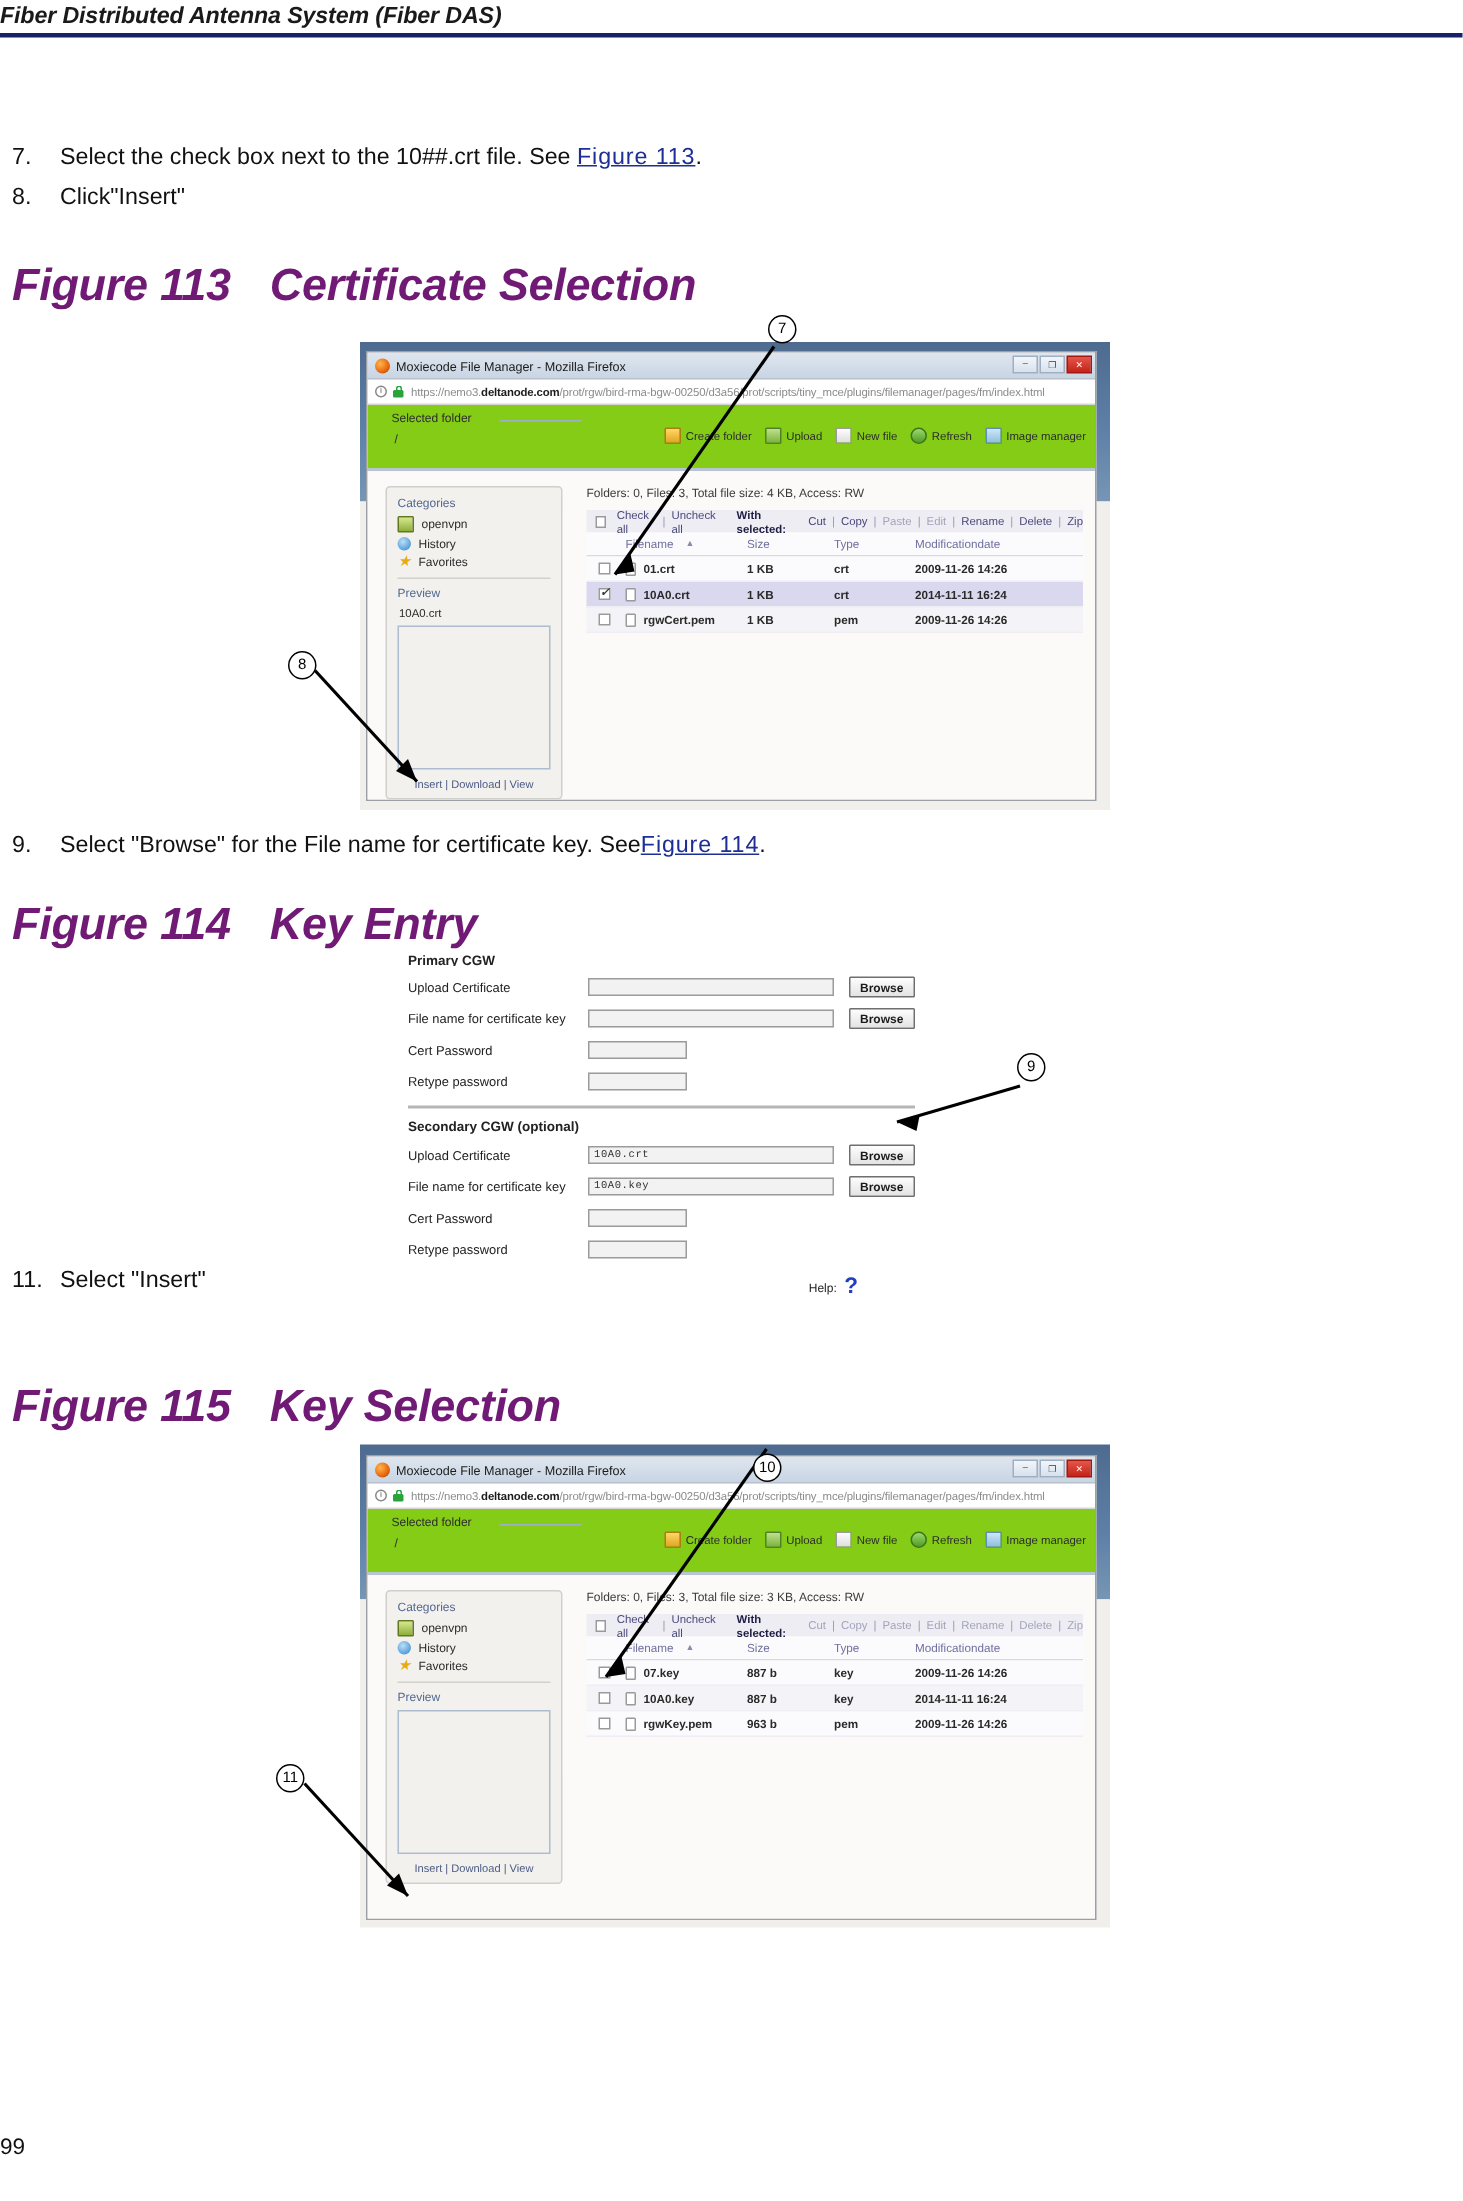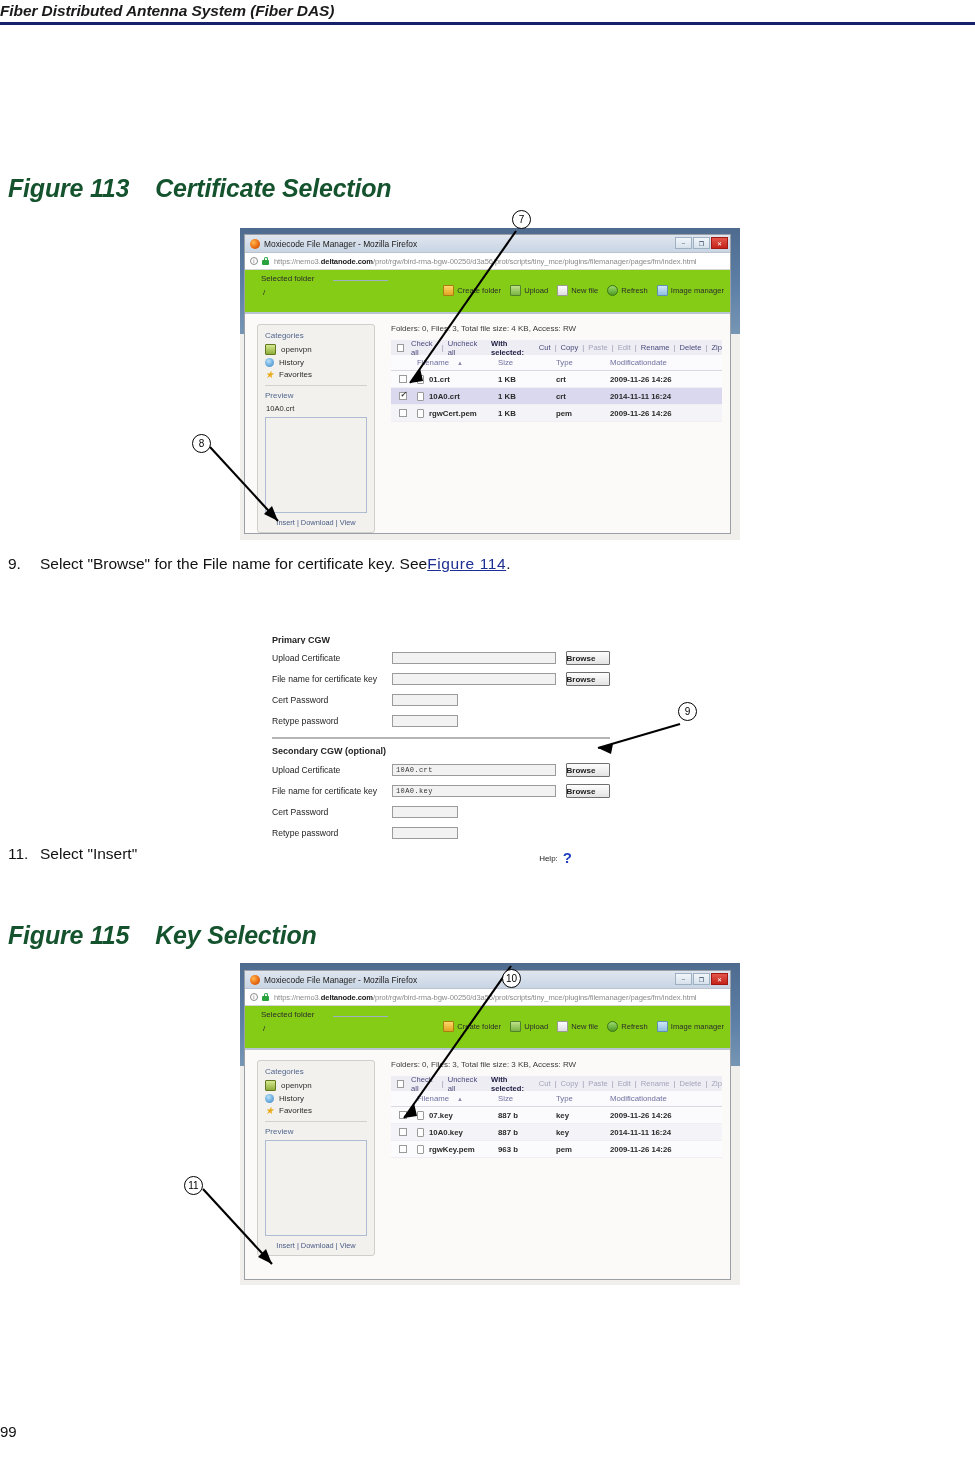--- a/index.html
+++ b/index.html
@@ -70,22 +70,22 @@
     text-decoration: underline;
     letter-spacing: 0.6px;
   }
 
   
   .fig-title {
     position: absolute;
     font-family: "Liberation Sans", sans-serif;
     font-weight: bold;
     font-style: italic;
-    font-size: 25px;
-    color: #14532d;
+    font-size: 30px;
+    color: #701a75;
     letter-spacing: -0.2px;
     white-space: nowrap;
     text-align: right;
   }
   .fig-title .fnum { margin-right: 26px; }
 
   
   .figure { position: absolute; }
 
   
@@ -359,21 +359,21 @@
   .form-btn {
     margin-left: 10px;
     width: 52px;
     height: 14px;
     border: 1px solid #6f6f6f;
     background: linear-gradient(#fdfdfd, #e3e3e3);
     box-sizing: border-box;
     font-size: 8px;
     font-weight: bold;
     color: #1c1c1c;
-    text-align: left;
+    text-align: center;
     line-height: 13px;
     border-radius: 1px;
   }
   .form-divider {
     height: 2px;
     background: #b5b5b5;
     margin: 6px 0 7px 0;
   }
   .form-help {
     display: flex;
@@ -419,20 +419,28 @@
   }
 </style>
 </head>
 <body>
 
 <div class="page">
 
   <div class="run-head">Fiber Distributed Antenna System (Fiber DAS)</div>
   <div class="head-rule"></div>
 
+  <div class="olist" style="left:8px; top:96px;">
+    <div class="row">
+      <span class="num">7.</span><span class="txt">Select the check box next to the 10##.crt file. See </span><span class="xref">Figure 113</span><span>.</span>
+    </div>
+    <div class="row">
+      <span class="num">8.</span><span class="txt">Click"Insert"</span>
+    </div>
+  </div>
 
   <div class="fig-title" style="left:8px; top:174px;">
     <span class="fnum">Figure 113</span><span>Certificate Selection</span>
   </div>
 
   <div class="figure" style="left:240px; top:228px; width:500px; height:312px;">
 
     <div style="position:absolute; left:0; top:0; width:500px; height:312px; background:
          linear-gradient(180deg,#4e6b8f 0%, #5d7fa6 18%, #7796b5 34%, #f0efeb 34.1%, #f0efeb 100%);
          "></div>
@@ -592,20 +600,23 @@
   </svg>
   <div class="callout" style="left:512px; top:210px;">7</div>
   <div class="callout" style="left:192px; top:434px;">8</div>
 
   <div class="olist" style="left:8px; top:555px;">
     <div class="row">
       <span class="num">9.</span><span class="txt">Select "Browse" for the File name for certificate key. See</span><span class="xref">Figure 114</span><span>.</span>
     </div>
   </div>
 
+  <div class="fig-title" style="left:8px; top:600px;">
+    <span class="fnum">Figure 114</span><span>Key Entry</span>
+  </div>
 
   <div class="formfig" style="left:272px; top:636px; width:338px; height:180px;">
 
     <div class="form-sec-h" style="overflow:hidden; height:8px; line-height:8px;">Primary CGW</div>
 
     <div class="form-row">
       <span class="form-lbl">Upload Certificate</span>
       <span class="form-inp wide"></span>
       <span class="form-btn">Browse</span>
     </div>

